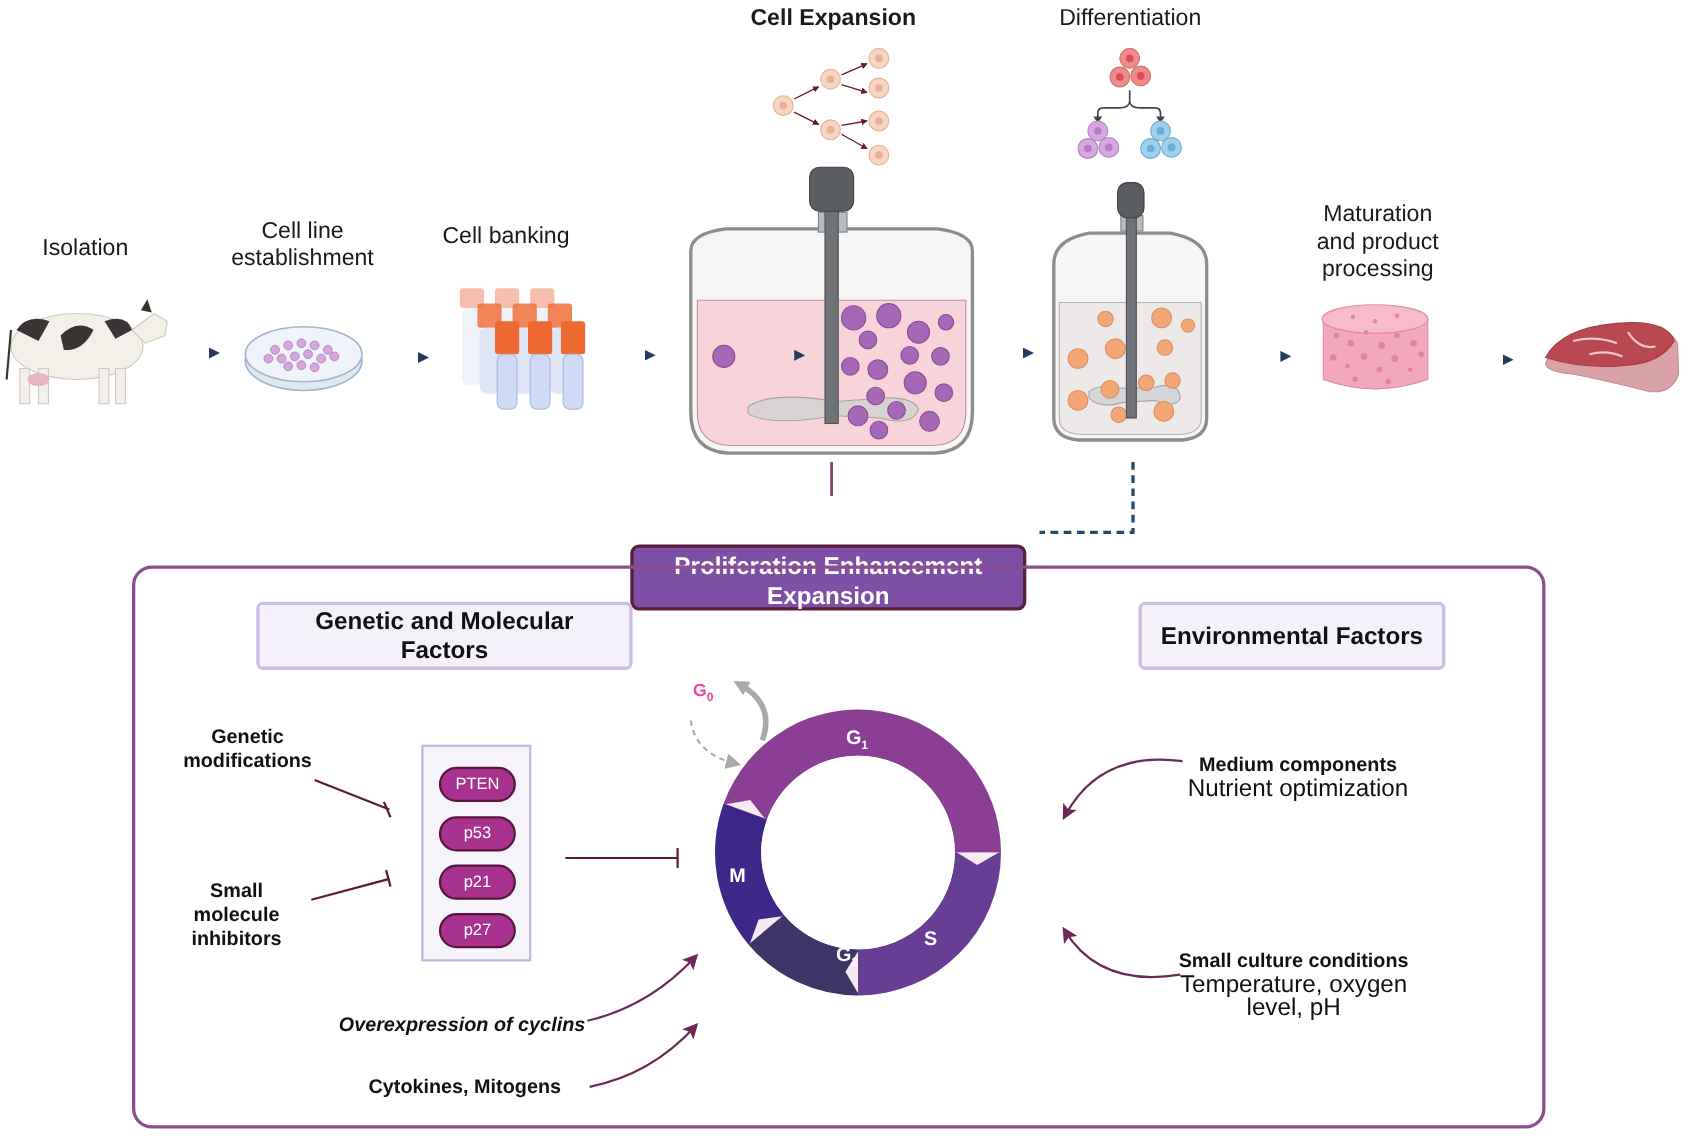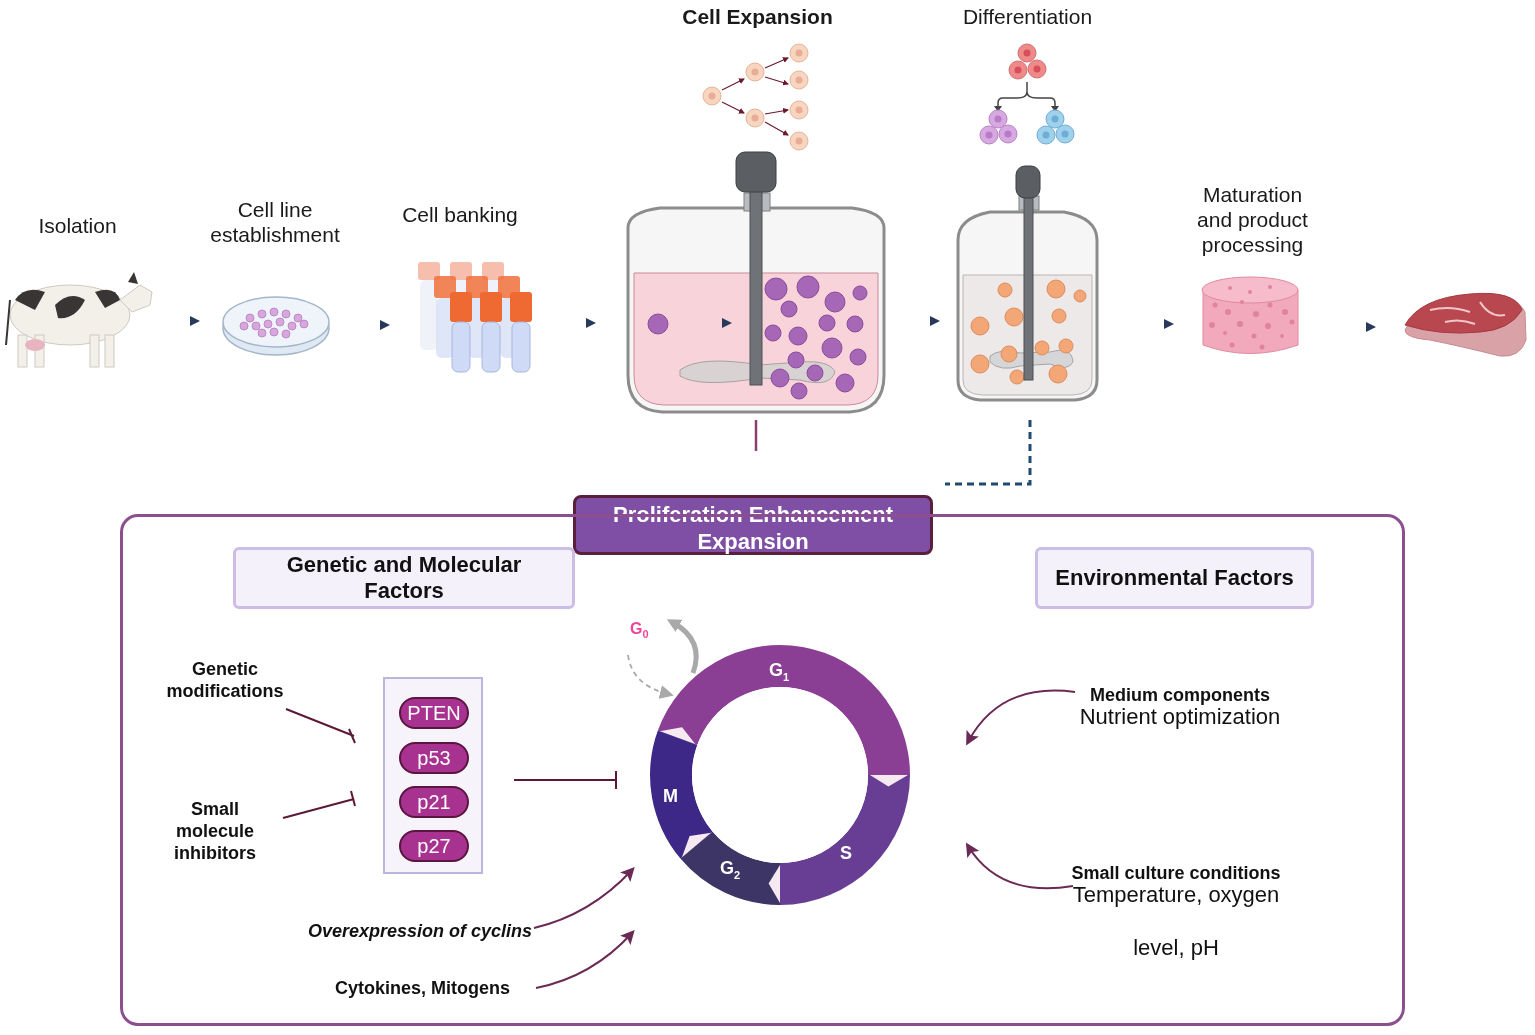--- a/index.html
+++ b/index.html
@@ -5,21 +5,21 @@
   html,body{margin:0;padding:0;background:#ffffff;}
   body{width:1535px;height:1035px;position:relative;overflow:hidden;font-family:"Liberation Sans",sans-serif;color:#111;}
   .abs{position:absolute;}
   .stage-label{position:absolute;font-size:21px;text-align:center;line-height:25px;color:#1a1a1a;}
   .stage-label.bold{font-weight:bold;}
   svg{position:absolute;overflow:visible;}
   .prolif{position:absolute;left:573px;top:451px;width:360px;height:60px;background:#7f4fa6;border:3px solid #5b1f3e;border-radius:8px;box-sizing:border-box;color:#fff;font-weight:bold;font-size:22px;line-height:27px;text-align:center;padding-top:3px;margin-top:44px;}
   .panel{position:absolute;left:120px;top:514px;width:1285px;height:512px;border:3px solid #8b4f8f;border-radius:18px;box-sizing:border-box;}
   .factor-box{position:absolute;background:#f5f1fb;border:3px solid #cdbde6;border-radius:6px;box-sizing:border-box;font-weight:bold;font-size:22px;line-height:26px;text-align:center;color:#111;display:flex;align-items:center;justify-content:center;}
   .gene-box{position:absolute;left:383px;top:677px;width:100px;height:197px;background:#f6f4fa;border:2px solid #bdb6dc;box-sizing:border-box;}
-  .pill{position:absolute;left:14px;width:70px;height:32px;background:#a8328f;border:2px solid #5a1640;border-radius:16px;box-sizing:border-box;color:#fff;font-size:20px;text-align:center;line-height:28px;}
+  .pill{position:absolute;left:14px;width:70px;height:32px;background:#a8328f;border:2px solid #5a1640;border-radius:16px;box-sizing:border-box;color:#fff;font-size:15px;text-align:center;line-height:28px;}
   .txt-b{position:absolute;font-weight:bold;font-size:18px;line-height:22px;text-align:center;color:#111;}
   .txt-n{position:absolute;font-size:22px;line-height:21px;text-align:center;color:#111;}
   .phase{position:absolute;color:#fff;font-weight:bold;font-size:18px;}
   sub{font-size:11px;}
 </style>
 </head>
 <body>
 
 <div class="stage-label" style="left:20px;top:213px;width:115px;">Isolation</div>
 <div class="stage-label" style="left:190px;top:197px;width:170px;">
@@ -303,21 +303,21 @@
 <div class="txt-b" style="left:300px;top:920px;width:240px;font-style:italic;">Overexpression of cyclins</div>
 <div class="txt-b" style="left:325px;top:977px;width:195px;">Cytokines, Mitogens</div>
 
 <div class="abs" style="left:1075px;top:684px;width:210px;text-align:center;">
   <div class="txt-b" style="position:static;">Medium components</div>
   <div class="txt-n" style="position:static;">Nutrient optimization</div>
 </div>
 <div class="abs" style="left:1070px;top:862px;width:212px;text-align:center;">
   <div class="txt-b" style="position:static;">Small culture conditions</div>
   <div class="txt-n" style="position:static;">Temperature, oxygen</div>
-  <div class="txt-n" style="position:static;margin-top:32px;">level, pH</div>
+  <div class="txt-n" style="position:static;">level, pH</div>
 </div>
 
 <svg width="1535" height="1035" style="left:0;top:0;pointer-events:none;">
   <defs>
     <marker id="plumHead" markerWidth="14" markerHeight="14" refX="10" refY="7" orient="auto" markerUnits="userSpaceOnUse">
       <path d="M0,0 L14,7 L0,14 L3,7 Z" fill="#6b2a55"></path>
     </marker>
     <marker id="grayHead" markerWidth="14" markerHeight="14" refX="8" refY="7" orient="auto" markerUnits="userSpaceOnUse">
       <path d="M0,0 L14,7 L0,14 Z" fill="#a9a9a9"></path>
     </marker>
@@ -348,15 +348,15 @@
       <path d="M780,905 A130,130 0 0 1 680.4142223945329,858.5623892592502 L712.5880890055299,831.5653096524155 A88,88 0 0 0 780,863 Z" fill="#3c3566"></path>
       <path d="M780,865 L780,903 L768.6063975038257,883.4028865951418 Z" fill="#f7e9f2"></path>
       <path d="M680.4142223945329,858.5623892592502 A130,130 0 0 1 657.8399592978319,730.5373813676631 L697.3070493708401,744.9022273873411 A88,88 0 0 0 712.5880890055299,831.5653096524155 Z" fill="#3d2787"></path>
       <path d="M711.056000119292,832.8508848717886 L681.9463112807708,857.2768140398771 L689.6349045915005,835.9520264783114 Z" fill="#f7e9f2"></path>
       <circle cx="780" cy="775" r="88" fill="#ffffff"></circle>
     </g>
 </svg>
 
 <div class="phase" style="left:769px;top:660px;"><span>G</span><sub>1</sub></div>
 <div class="phase" style="left:840px;top:843px;"><span>S</span></div>
-<div class="phase" style="left:720px;top:858px;text-align:center;"><span>G</span><sub>2</sub></div>
+<div class="phase" style="left:760px;top:858px;text-align:center;"><span>G</span><sub>2</sub></div>
 <div class="phase" style="left:663px;top:786px;"><span>M</span></div>
 <div class="phase" style="left:630px;top:620px;color:#ec4899;font-size:16px;"><span>G</span><sub>0</sub></div>
 
 </body></html>

